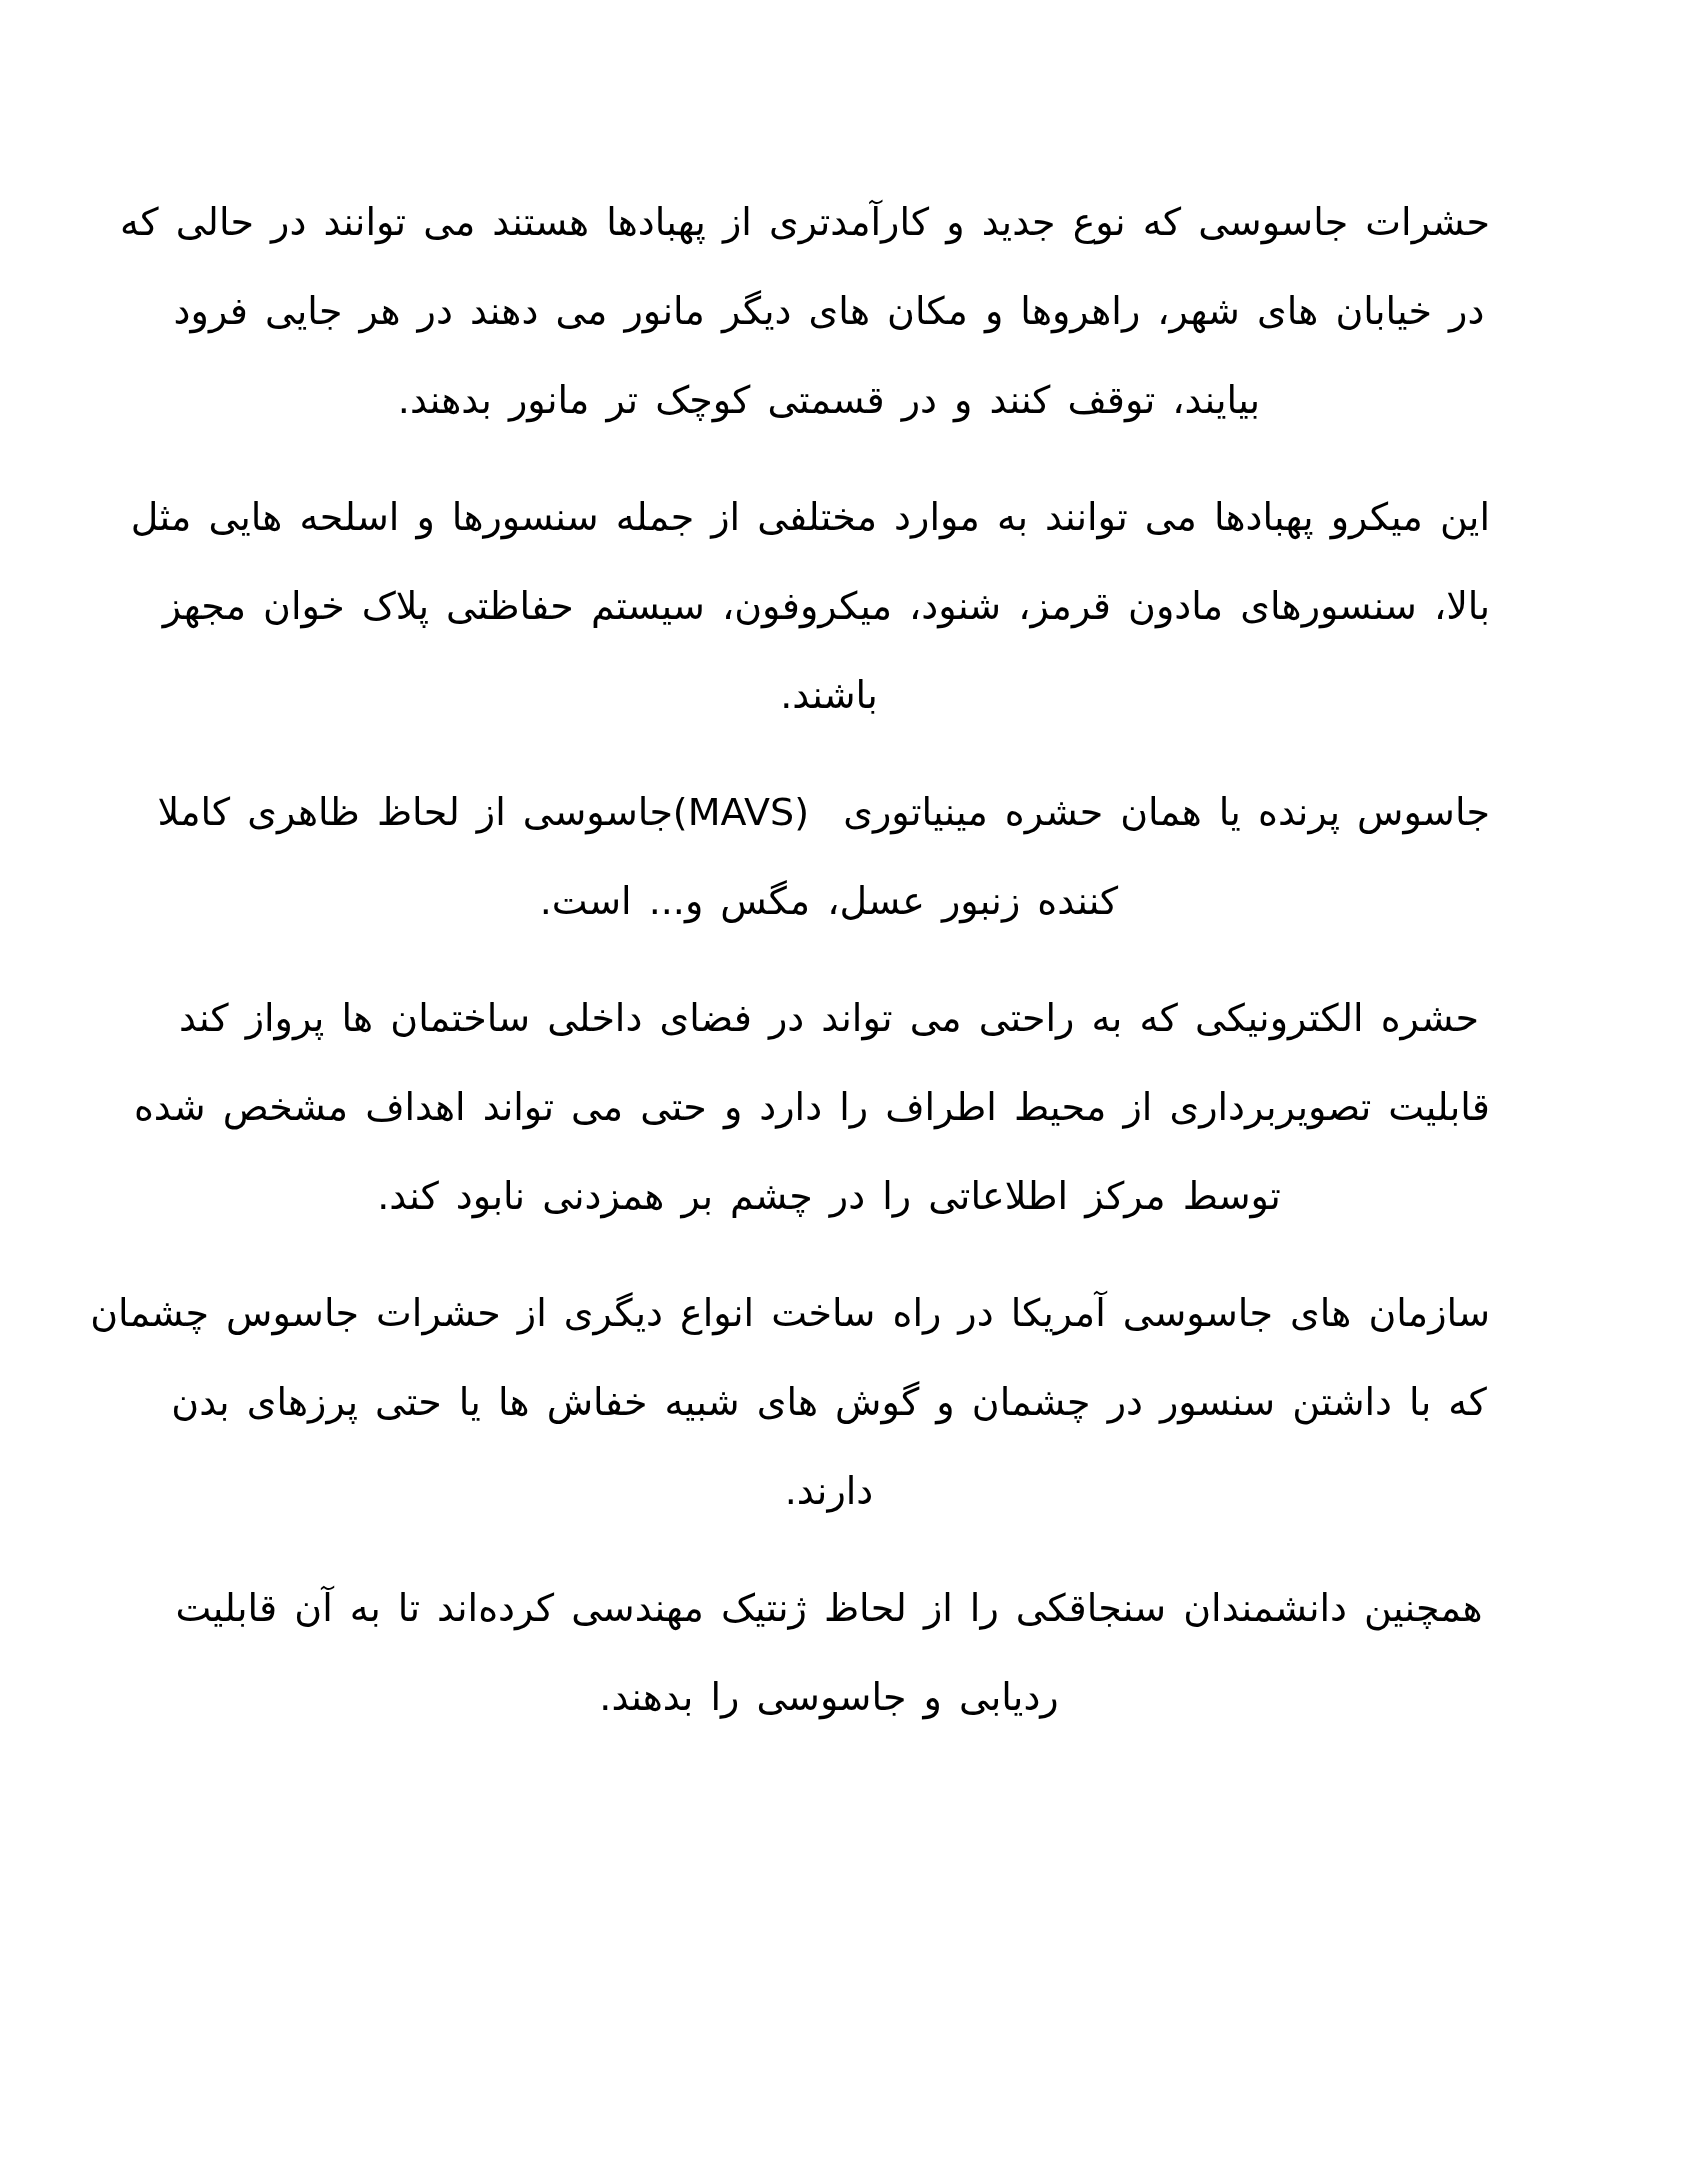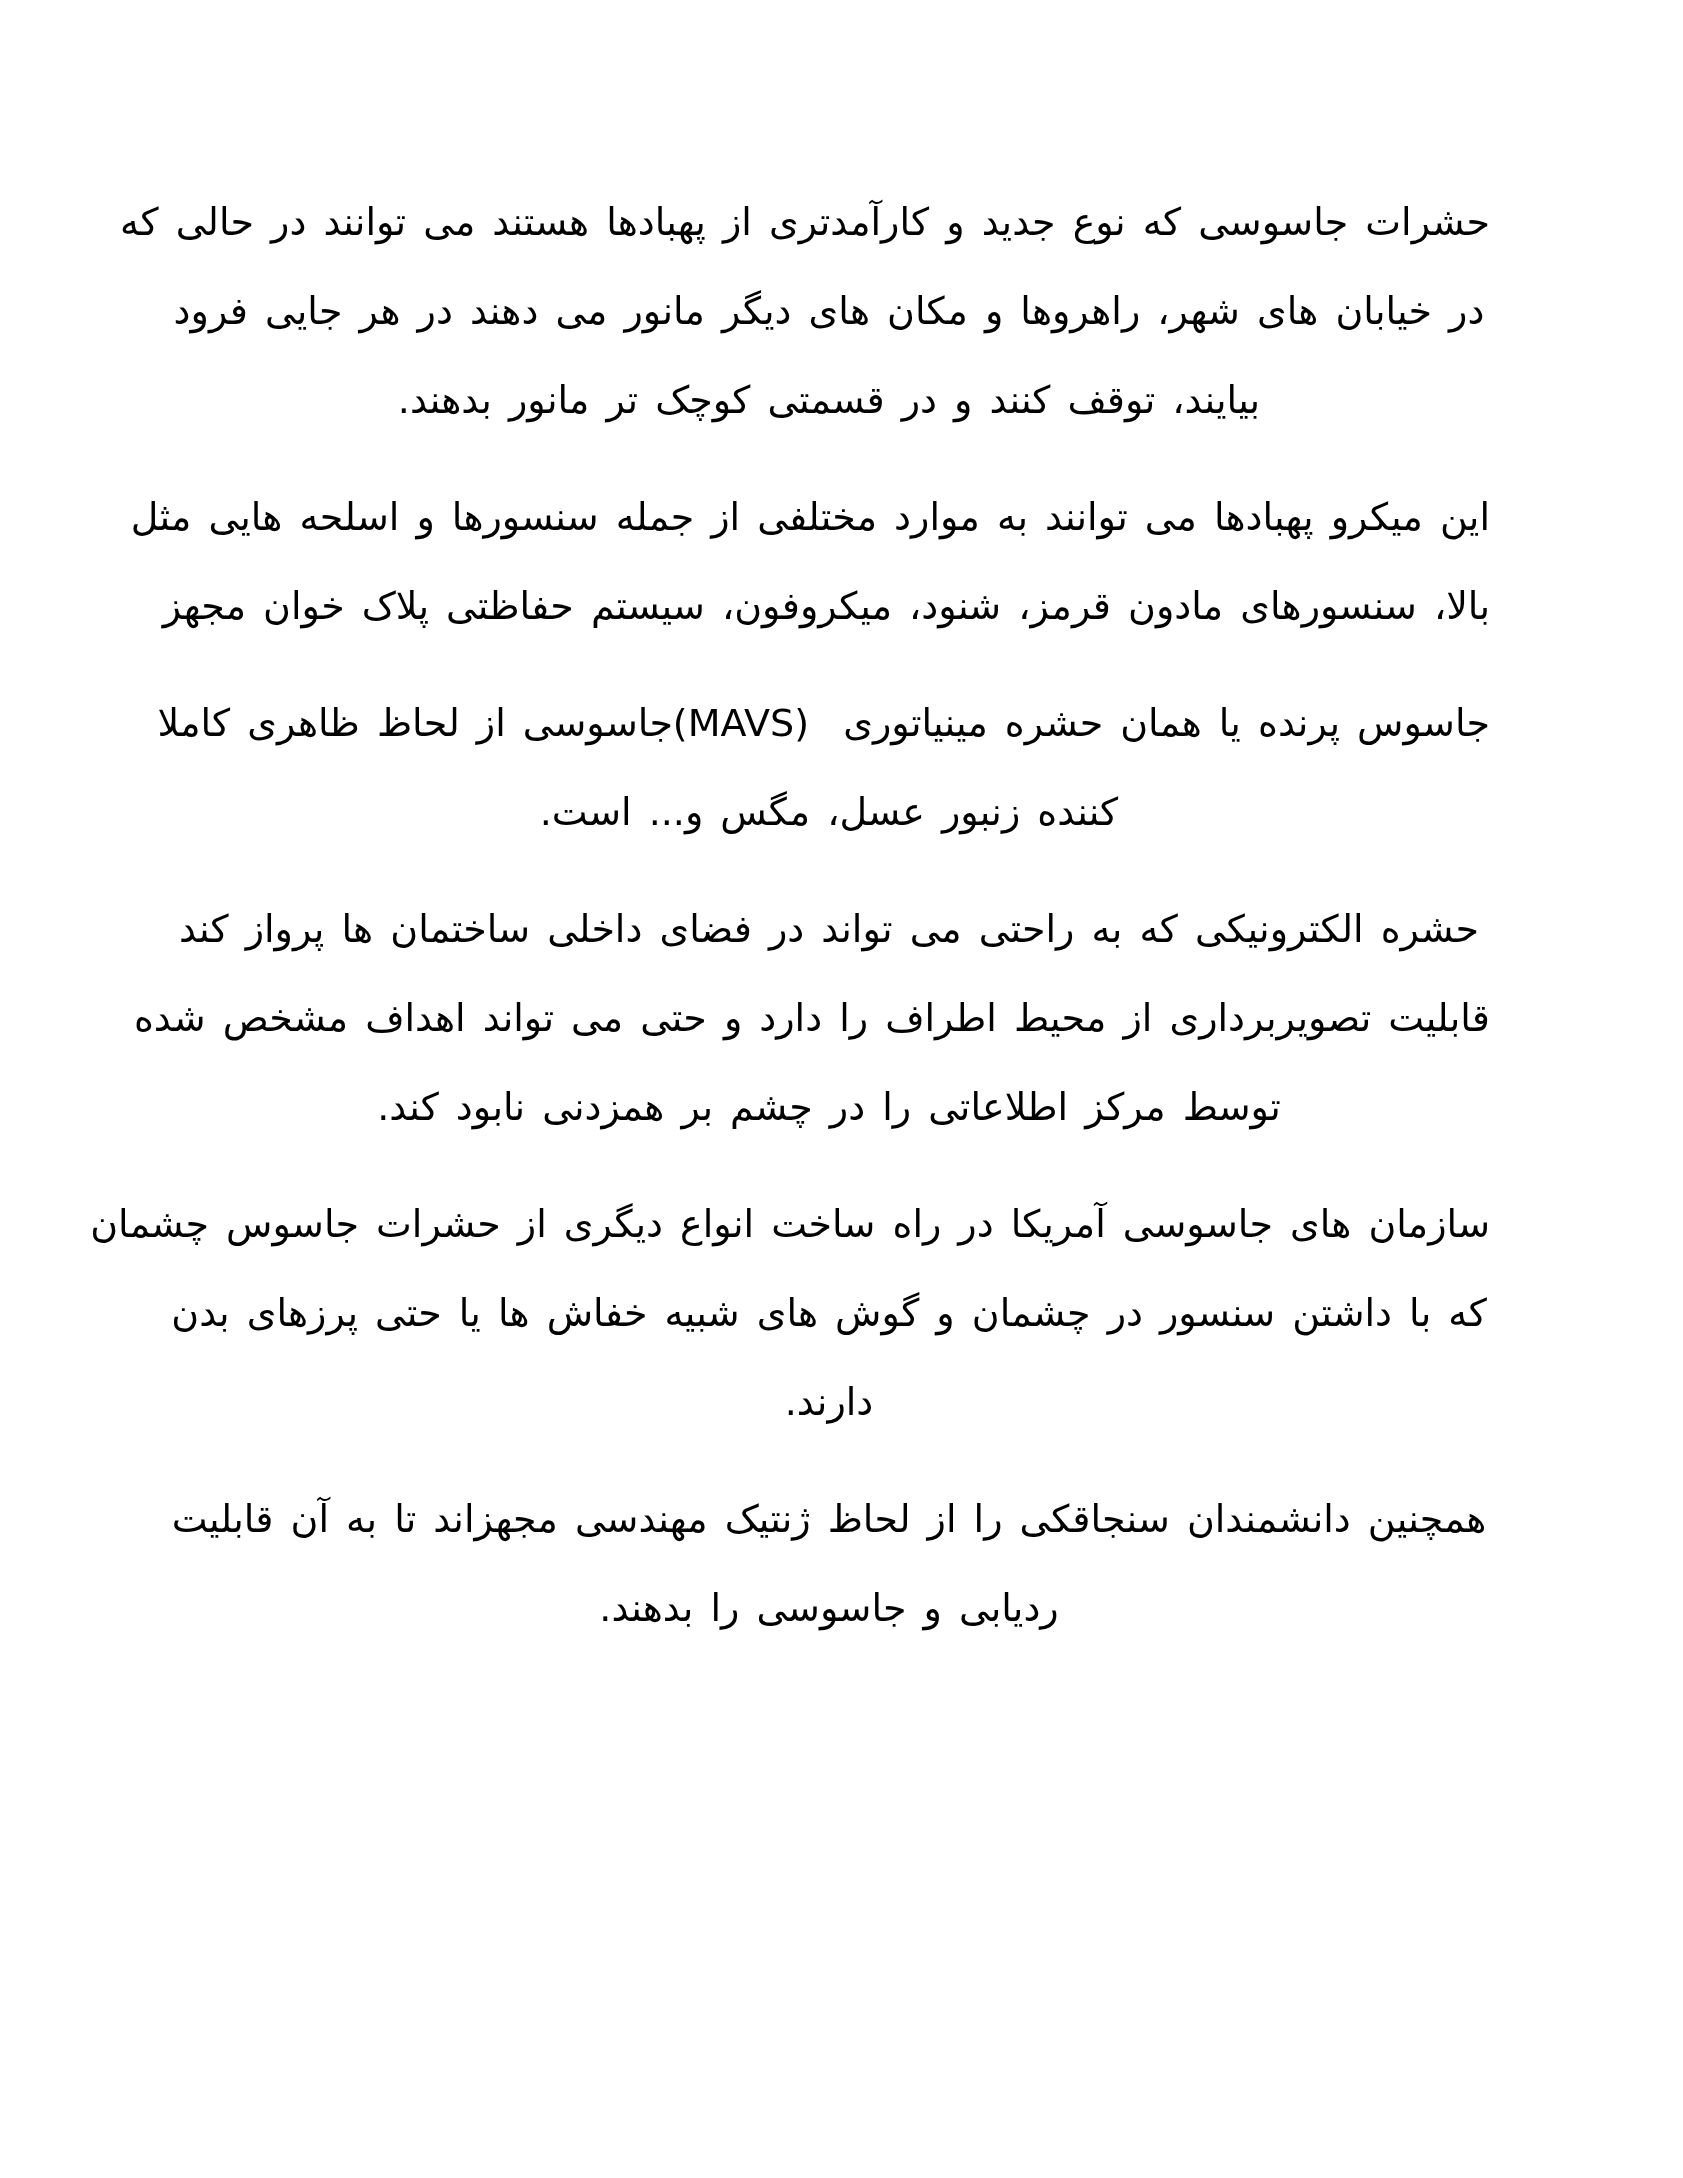--- a/index.html
+++ b/index.html
@@ -42,33 +42,34 @@
 
 <main class="text-block">
     <div class="paragraph">
       <div class="line">حشرات جاسوسی که نوع جدید و کارآمدتری از پهبادها هستند می توانند در حالی که</div>
       <div class="line">در خیابان های شهر، راهروها و مکان های دیگر مانور می دهند در هر جایی فرود</div>
       <div class="line">بیایند، توقف کنند و در قسمتی کوچک تر مانور بدهند.</div>
     </div>
     <div class="paragraph">
       <div class="line">این میکرو پهبادها می توانند به موارد مختلفی از جمله سنسورها و اسلحه هایی مثل</div>
       <div class="line">بالا، سنسورهای مادون قرمز، شنود، میکروفون، سیستم حفاظتی پلاک خوان مجهز</div>
+      <div class="line">باشند.</div>
     </div>
     <div class="paragraph">
       <div class="line">جاسوس پرنده یا همان حشره مینیاتوری&nbsp; (MAVS)جاسوسی از لحاظ ظاهری کاملا</div>
       <div class="line">کننده زنبور عسل، مگس و... است.</div>
     </div>
     <div class="paragraph">
       <div class="line">حشره الکترونیکی که به راحتی می تواند در فضای داخلی ساختمان ها پرواز کند</div>
       <div class="line">قابلیت تصویربرداری از محیط اطراف را دارد و حتی می تواند اهداف مشخص شده</div>
       <div class="line">توسط مرکز اطلاعاتی را در چشم بر همزدنی نابود کند.</div>
     </div>
     <div class="paragraph">
       <div class="line">سازمان های جاسوسی آمریکا در راه ساخت انواع دیگری از حشرات جاسوس چشمان</div>
       <div class="line">که با داشتن سنسور در چشمان و گوش های شبیه خفاش ها یا حتی پرزهای بدن</div>
       <div class="line">دارند.</div>
     </div>
     <div class="paragraph">
-      <div class="line">همچنین دانشمندان سنجاقکی را از لحاظ ژنتیک مهندسی مجهز‌اند تا به آن قابلیت</div>
+      <div class="line">همچنین دانشمندان سنجاقکی را از لحاظ ژنتیک مهندسی کرده‌اند تا به آن قابلیت</div>
       <div class="line">ردیابی و جاسوسی را بدهند.</div>
     </div>
   </main>
 
 
 </body></html>

